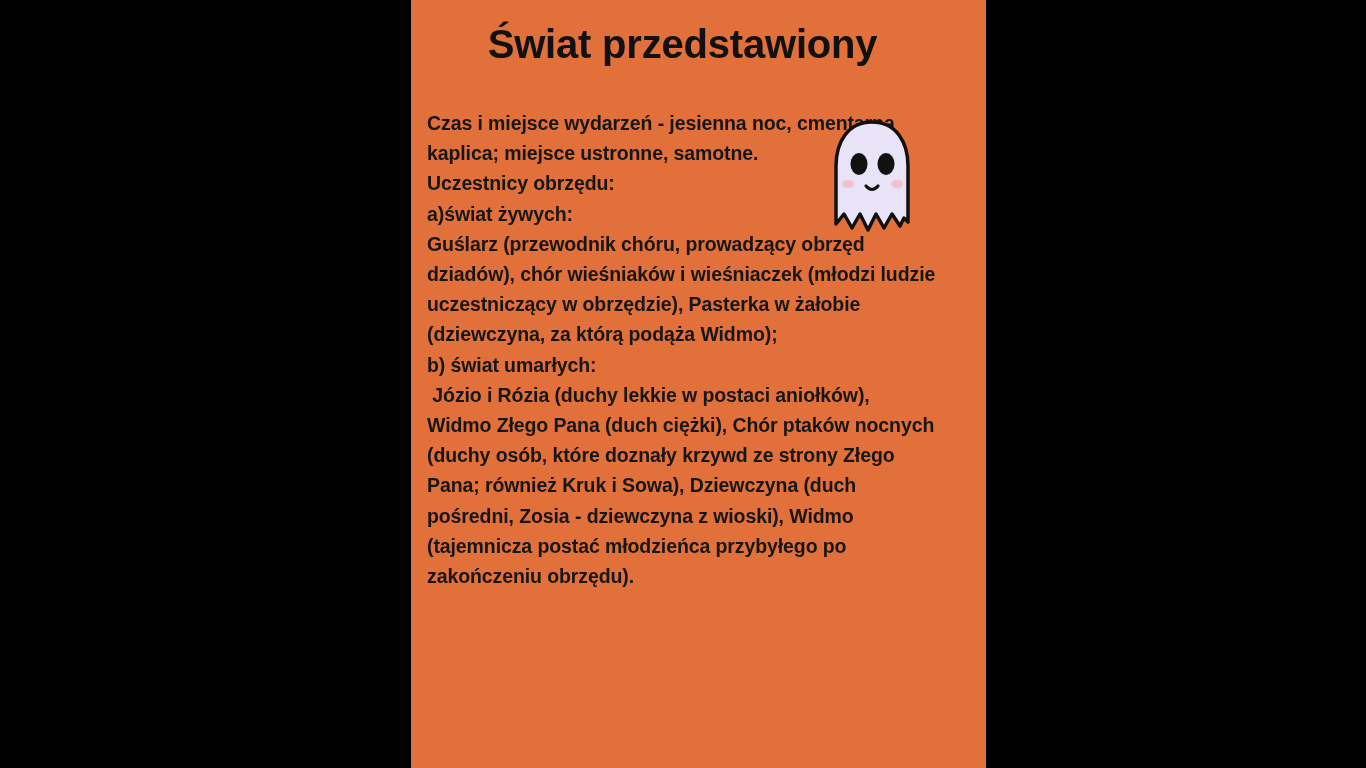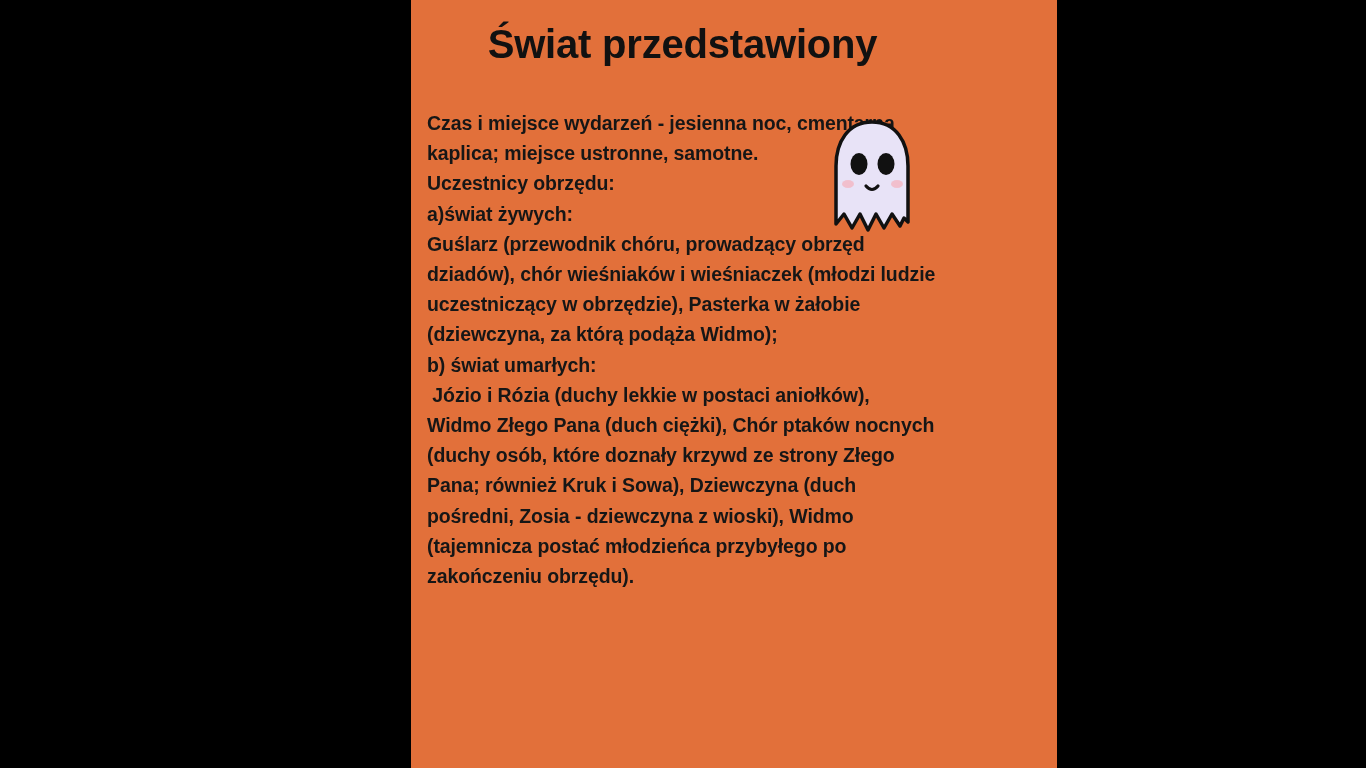--- a/index.html
+++ b/index.html
@@ -16,21 +16,21 @@
   .stage {
     position: relative;
     width: 1366px;
     height: 768px;
     background: #000000;
   }
   .slide {
     position: absolute;
     left: 411px;
     top: 0;
-    width: 646px;
+    width: 575px;
     height: 768px;
     background: #e2703a;
     overflow: hidden;
   }
   .slide-title {
     position: absolute;
     left: 0;
     top: 22px;
     width: 543px;
     text-align: center;

